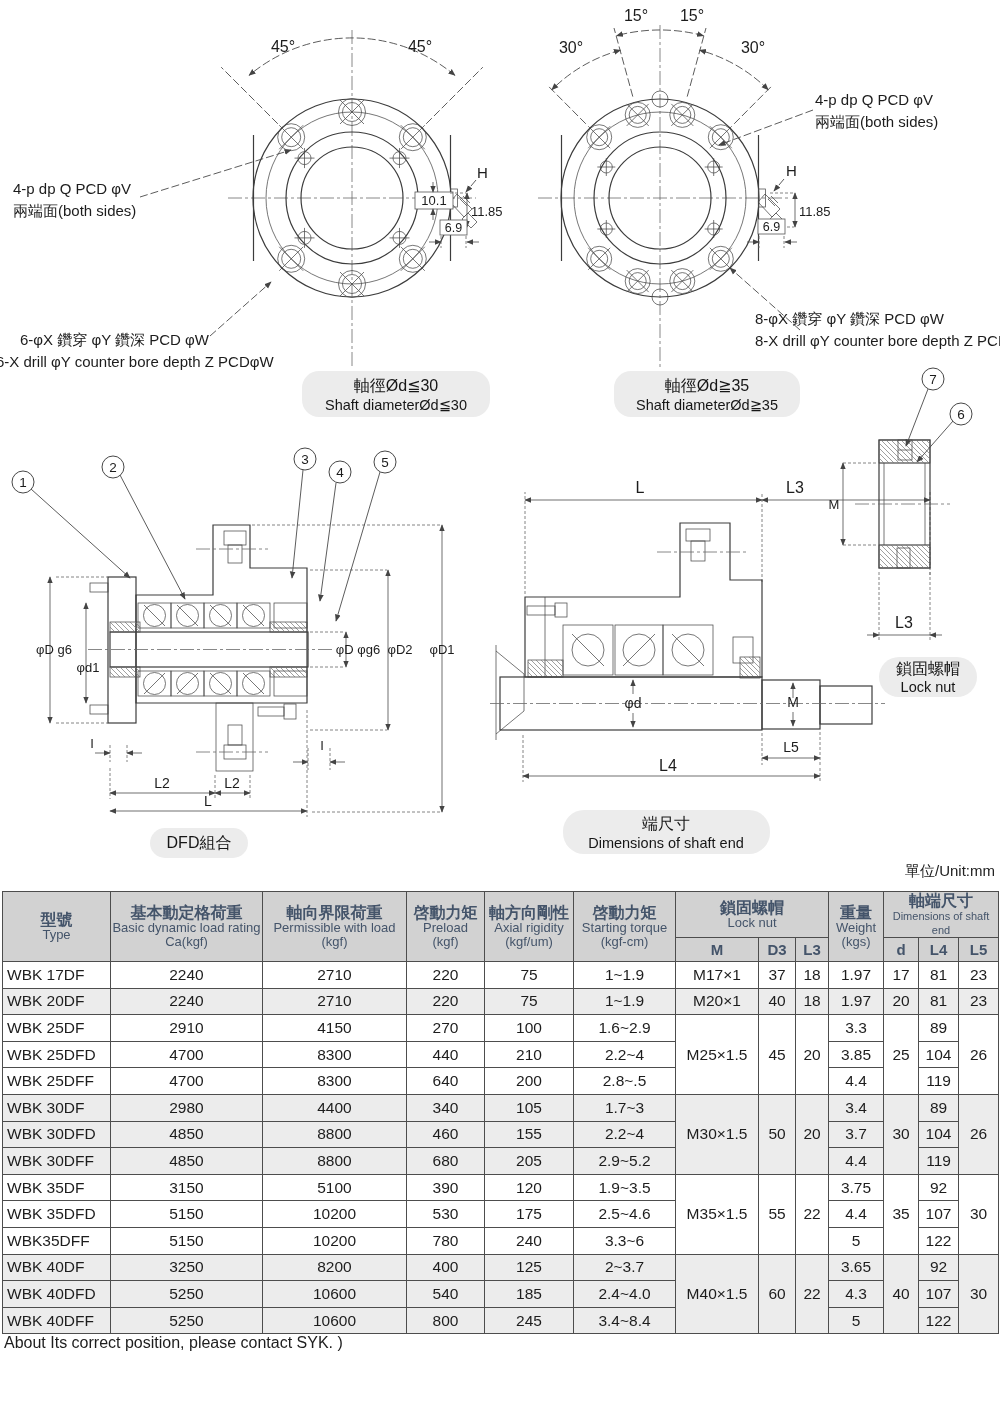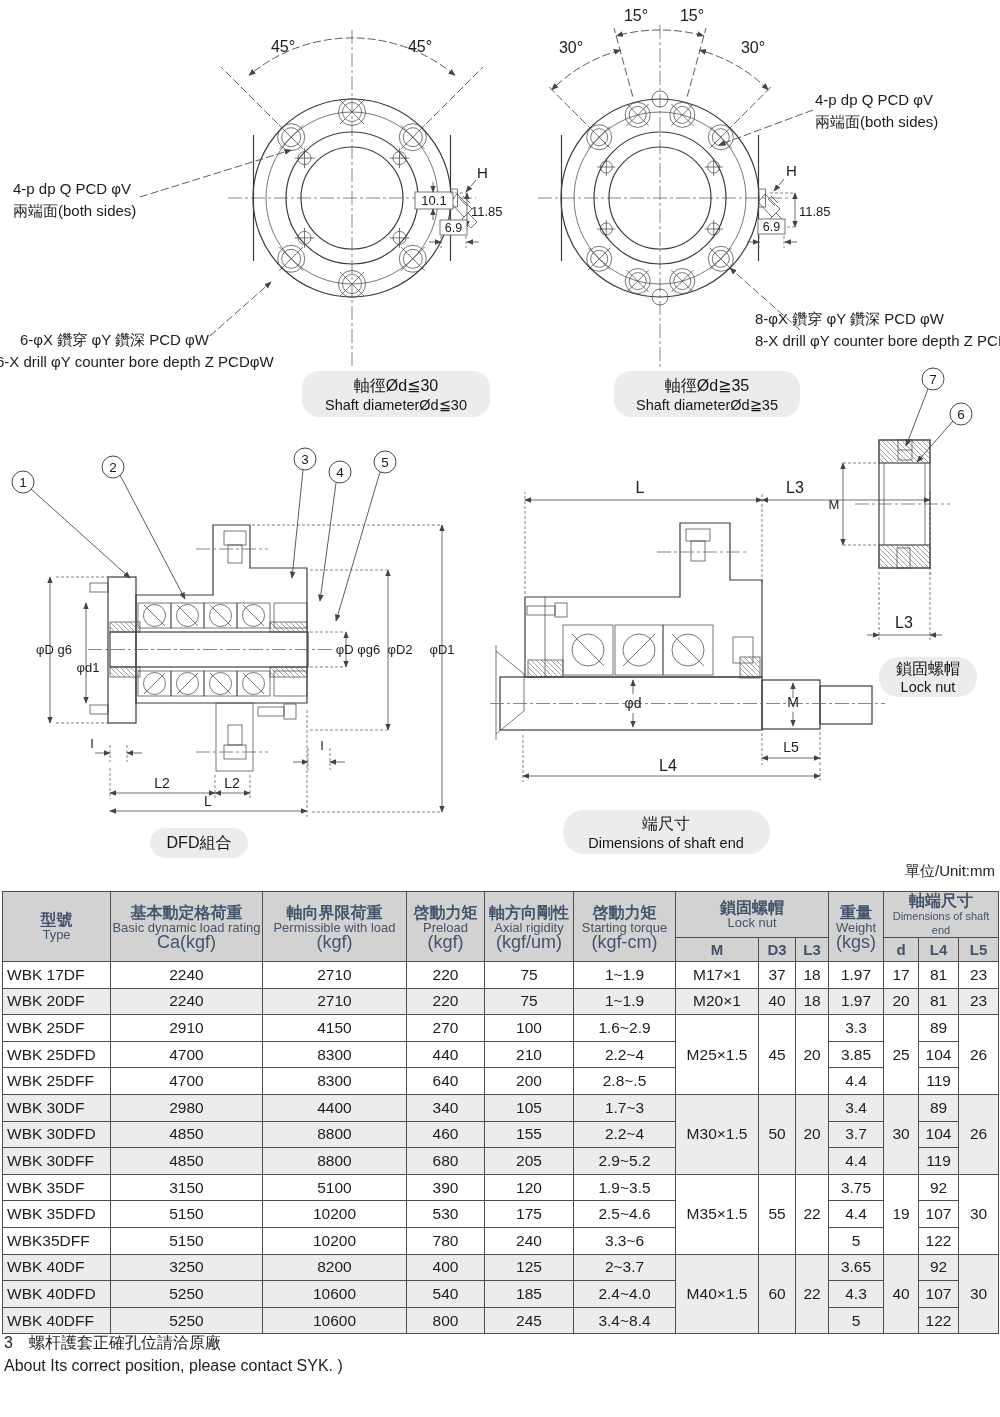--- a/index.html
+++ b/index.html
@@ -32,21 +32,21 @@
     position:absolute;left:2px;top:891px;width:996px;
     border-collapse:collapse;table-layout:fixed;
   }
   #spec-table th,#spec-table td{border:1px solid #4d4d4d;padding:0;text-align:center;vertical-align:middle;}
   #spec-table thead th{background:#d2d2d2;color:#44546a;font-weight:normal;}
   #spec-table thead tr:first-child{height:36px;}
   #spec-table thead tr:last-child{height:24px;}
   #spec-table thead .zh{font-size:16px;font-weight:bold;line-height:17px;}
   #spec-table thead .en{font-size:13px;line-height:14px;}
   #spec-table thead .en.small{font-size:11px;}
-  #spec-table thead .unit{font-size:18px;line-height:14px;}
+  #spec-table thead .unit{font-size:13px;line-height:14px;}
   #spec-table thead .sub{font-size:15px;font-weight:bold;}
   #spec-table tbody tr{height:26.6px;}
   #spec-table tbody td{font-size:15.5px;color:#1d1d1d;background:#fff;}
   #spec-table tbody tr.shaded td{background:#ececec;}
   #spec-table tbody td.type{text-align:left;padding-left:4px;}
 
   #notes{position:absolute;left:4px;top:1332px;font-size:16px;line-height:22.5px;color:#1d1d1d;}
 </style>
 </head>
 <body>
@@ -628,21 +628,21 @@
         <td class="type">WBK 35DF</td>
         <td>3150</td>
         <td>5100</td>
         <td>390</td>
         <td>120</td>
         <td>1.9~3.5</td>
         <td rowspan="3">M35×1.5</td>
         <td rowspan="3">55</td>
         <td rowspan="3">22</td>
         <td>3.75</td>
-        <td rowspan="3">19</td>
+        <td rowspan="3">35</td>
         <td>92</td>
         <td rowspan="3">30</td>
       </tr>
       <tr>
         <td class="type">WBK 35DFD</td>
         <td>5150</td>
         <td>10200</td>
         <td>530</td>
         <td>175</td>
         <td>2.5~4.6</td>
@@ -692,18 +692,17 @@
         <td>245</td>
         <td>3.4~8.4</td>
         <td>5</td>
         <td>122</td>
       </tr>
     </tbody>
 </table>
 
 
 <div id="notes">
-  <div>3　螺杆護套正確孔位請洽原廠</div>
   <div>About Its correct position, please contact SYK. )</div>
 </div>
 
 
 
 
 </body></html>

